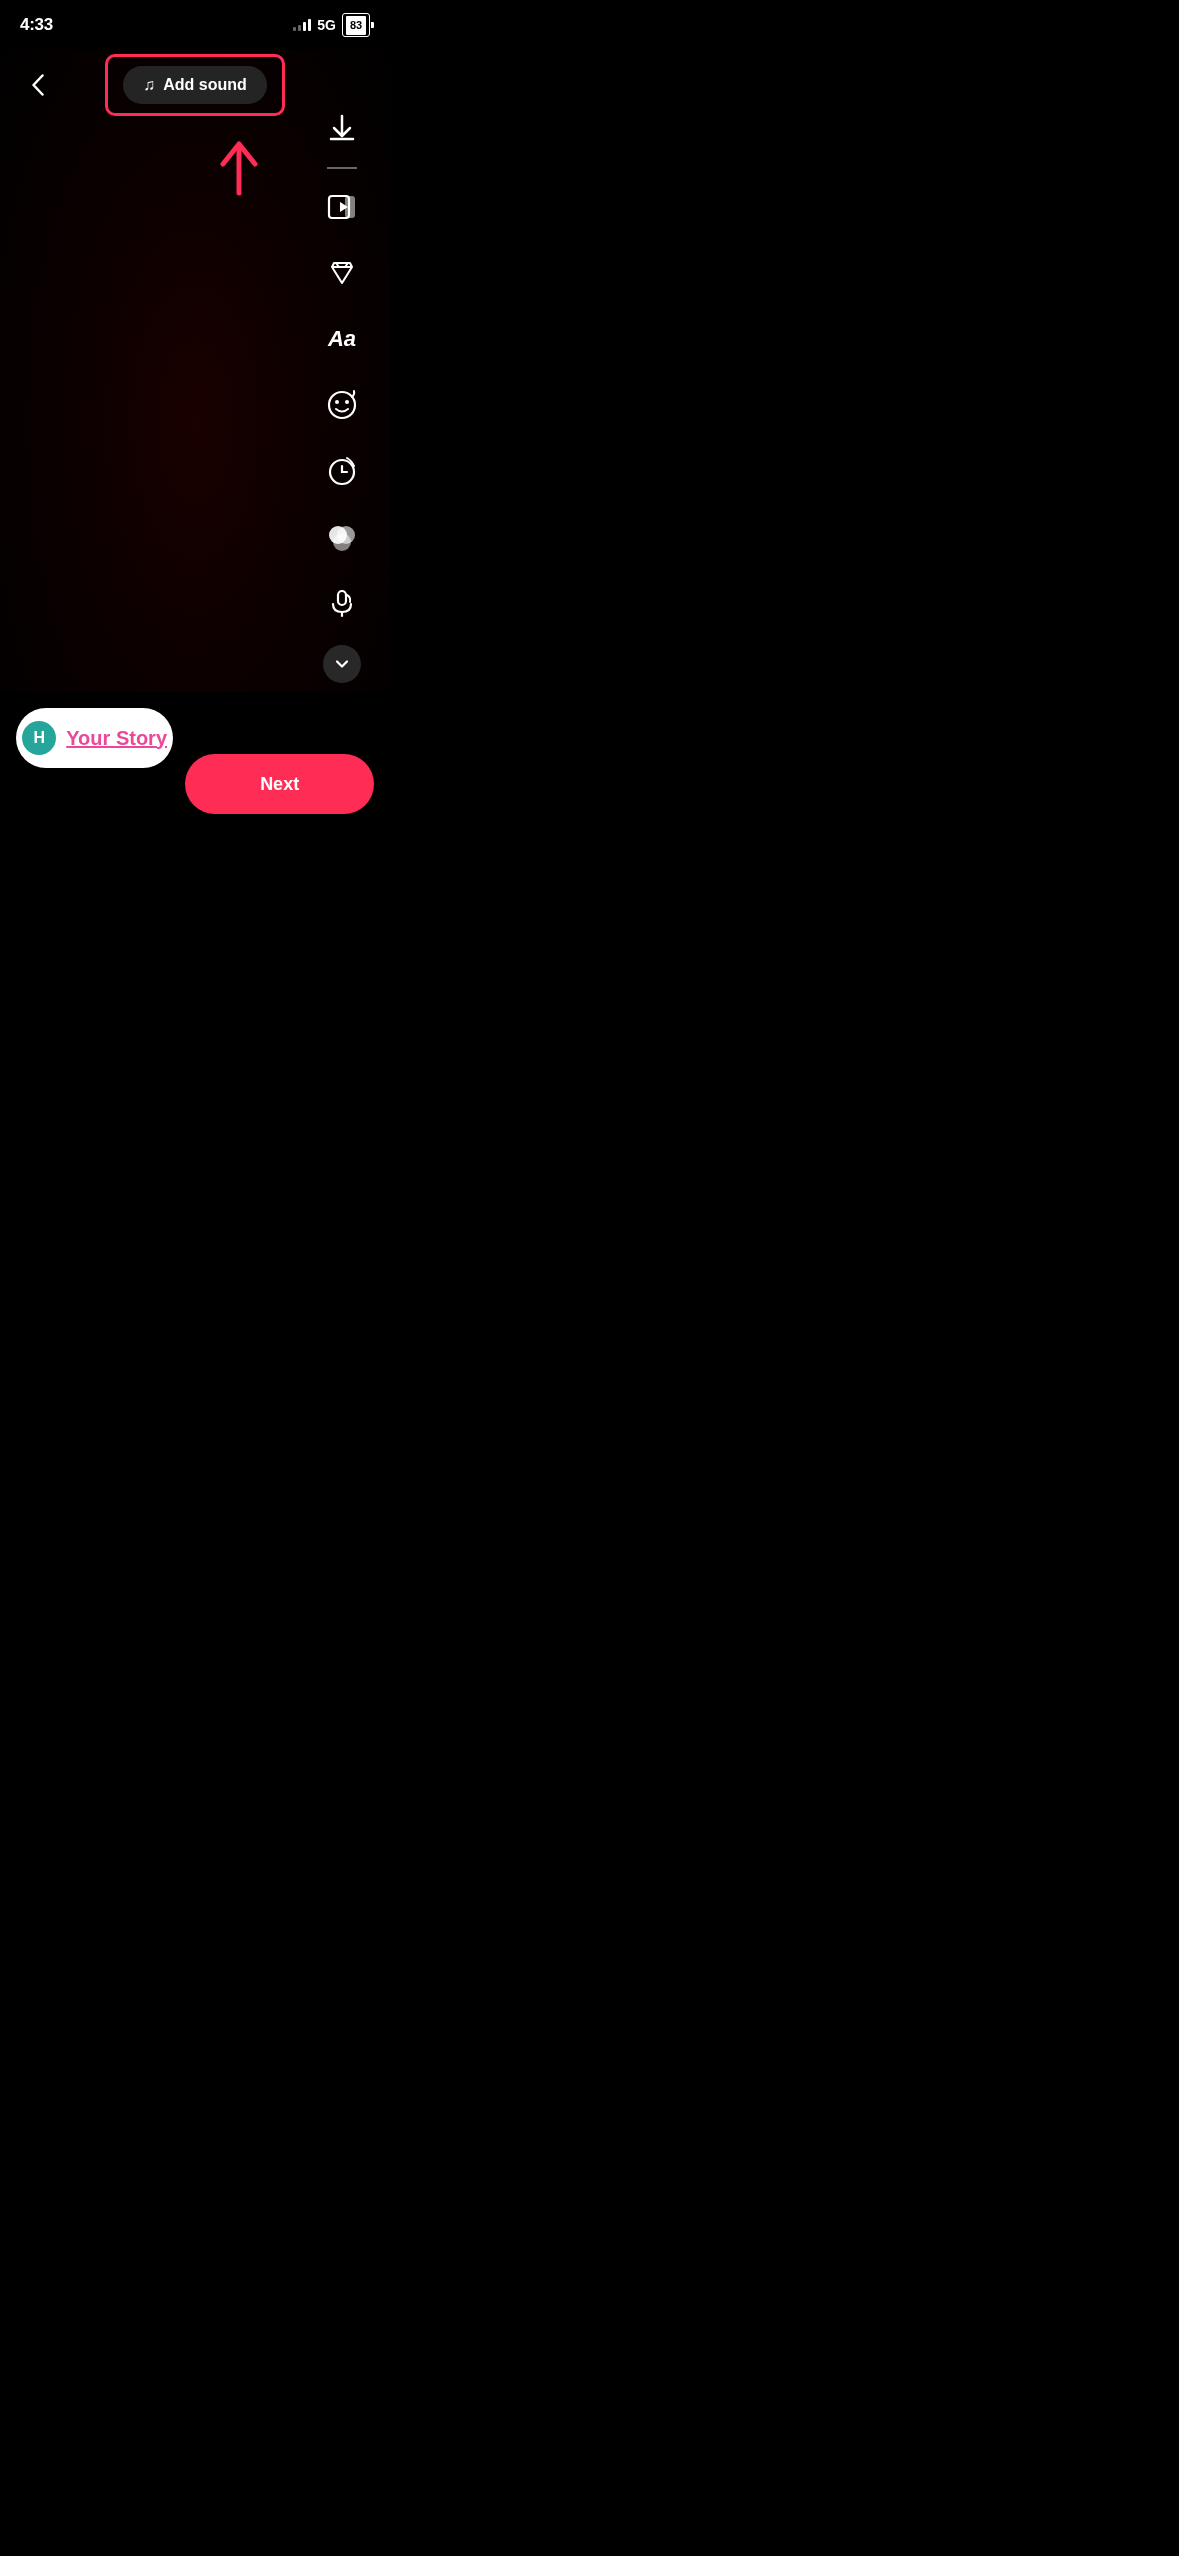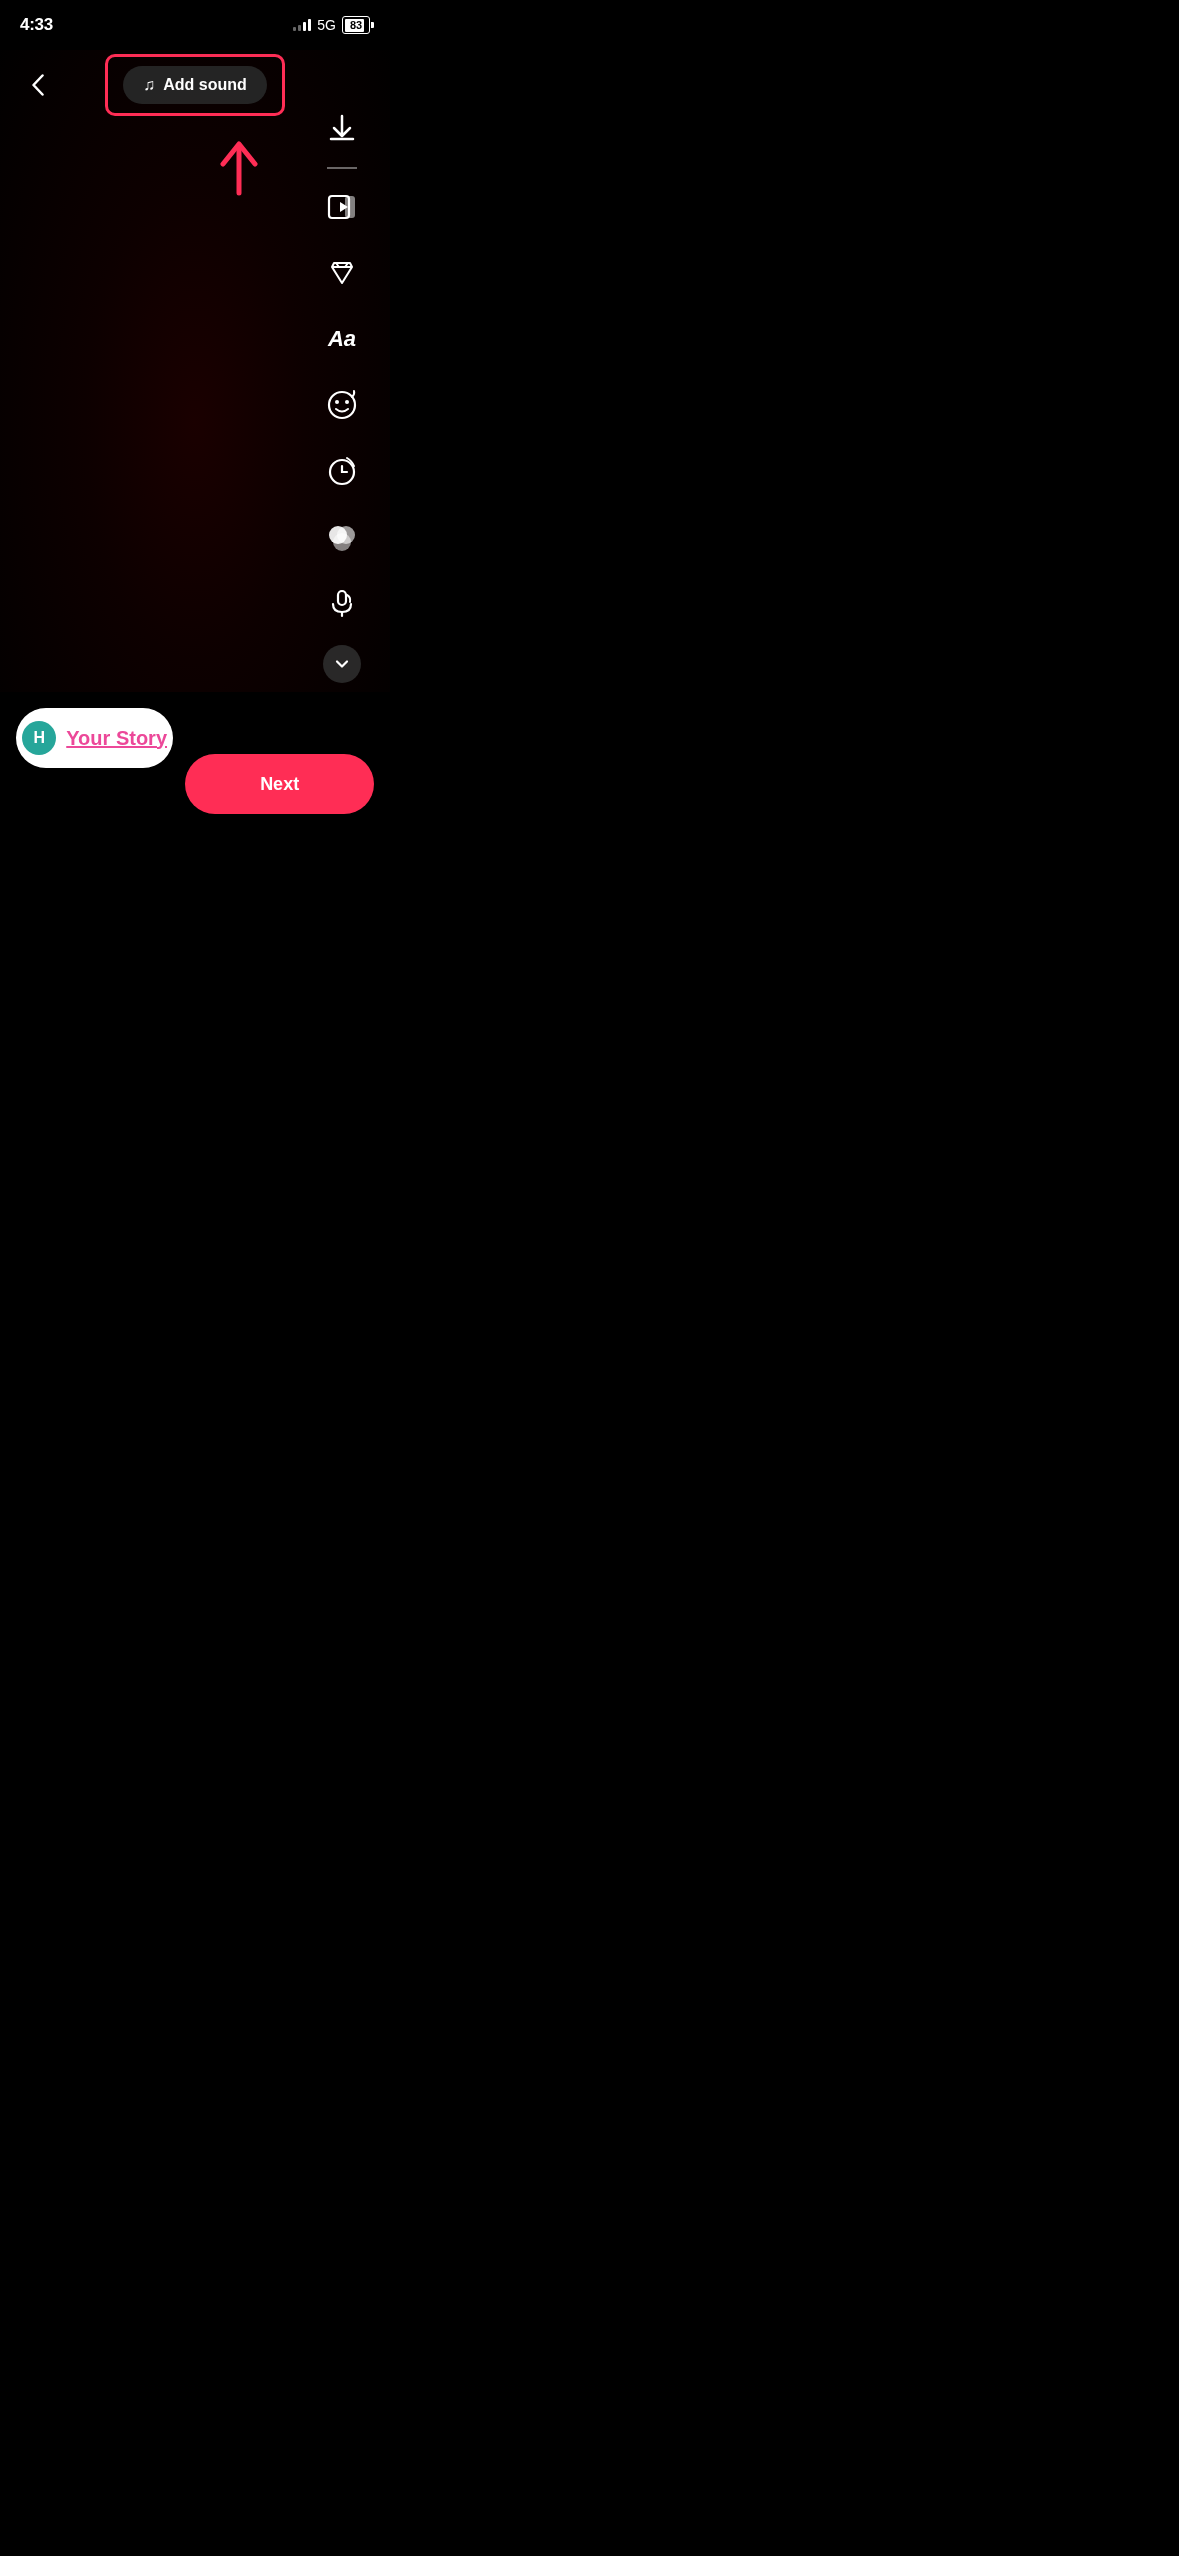--- a/index.html
+++ b/index.html
@@ -53,38 +53,39 @@
     }
 
     .signal-bar:nth-child(1) { height: 4px; opacity: 0.4; }
     .signal-bar:nth-child(2) { height: 6px; opacity: 0.4; }
     .signal-bar:nth-child(3) { height: 9px; }
     .signal-bar:nth-child(4) { height: 12px; }
 
     .status-5g {
       color: #fff;
       font-size: 14px;
-      font-weight: 400;
+      font-weight: 700;
     }
 
     .battery-container {
       display: flex;
       align-items: center;
       gap: 2px;
     }
 
     .battery {
       width: 28px;
-      height: 18px;
+      height: 24px;
       border: 1.5px solid #fff;
       border-radius: 3px;
       position: relative;
       display: flex;
       align-items: center;
       padding: 1.5px;
+      justify-content: center;
     }
 
     .battery::after {
       content: '';
       position: absolute;
       right: -5px;
       top: 50%;
       transform: translateY(-50%);
       width: 3px;
       height: 6px;

